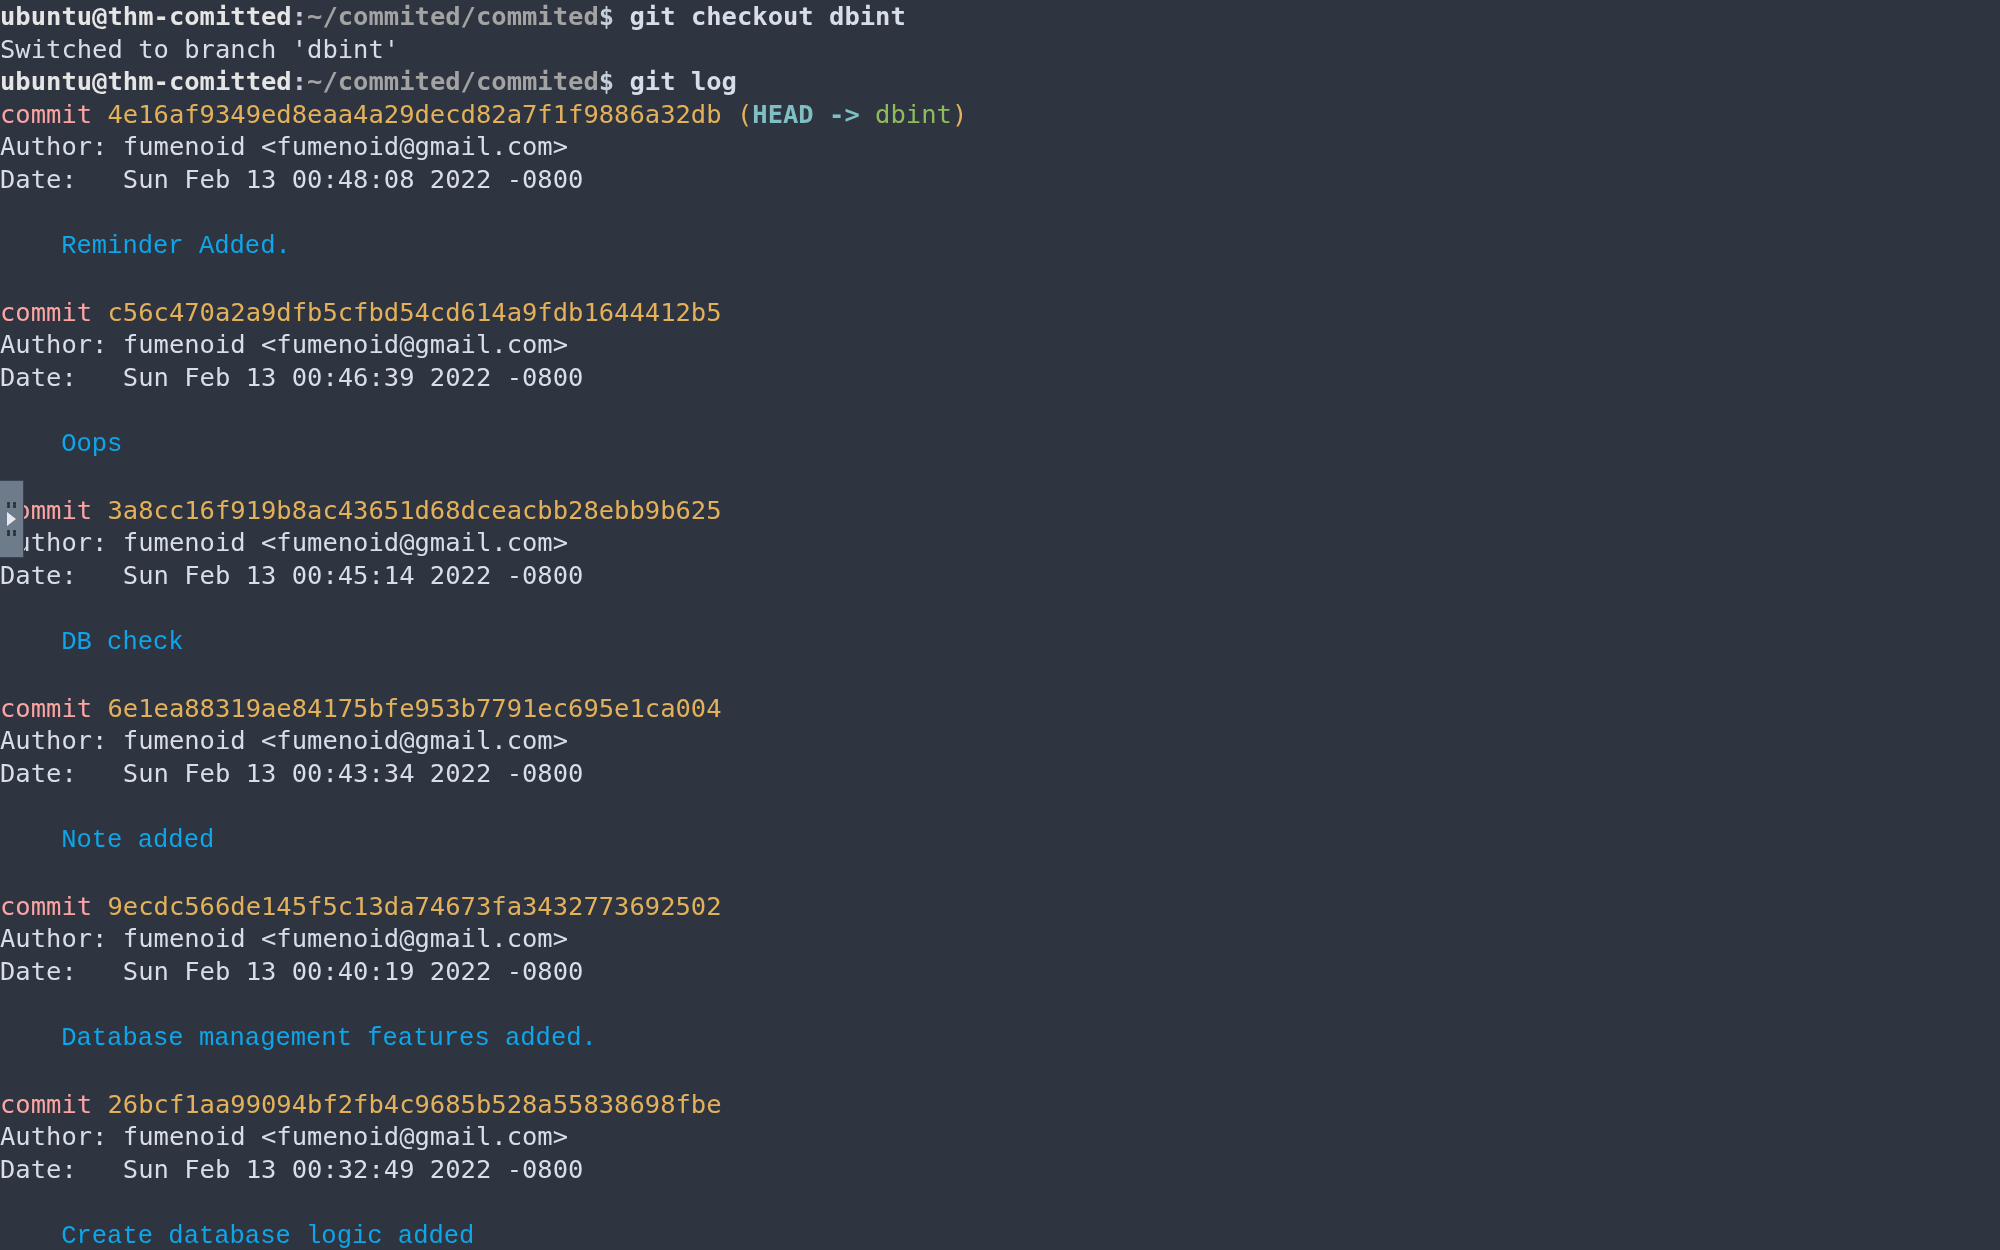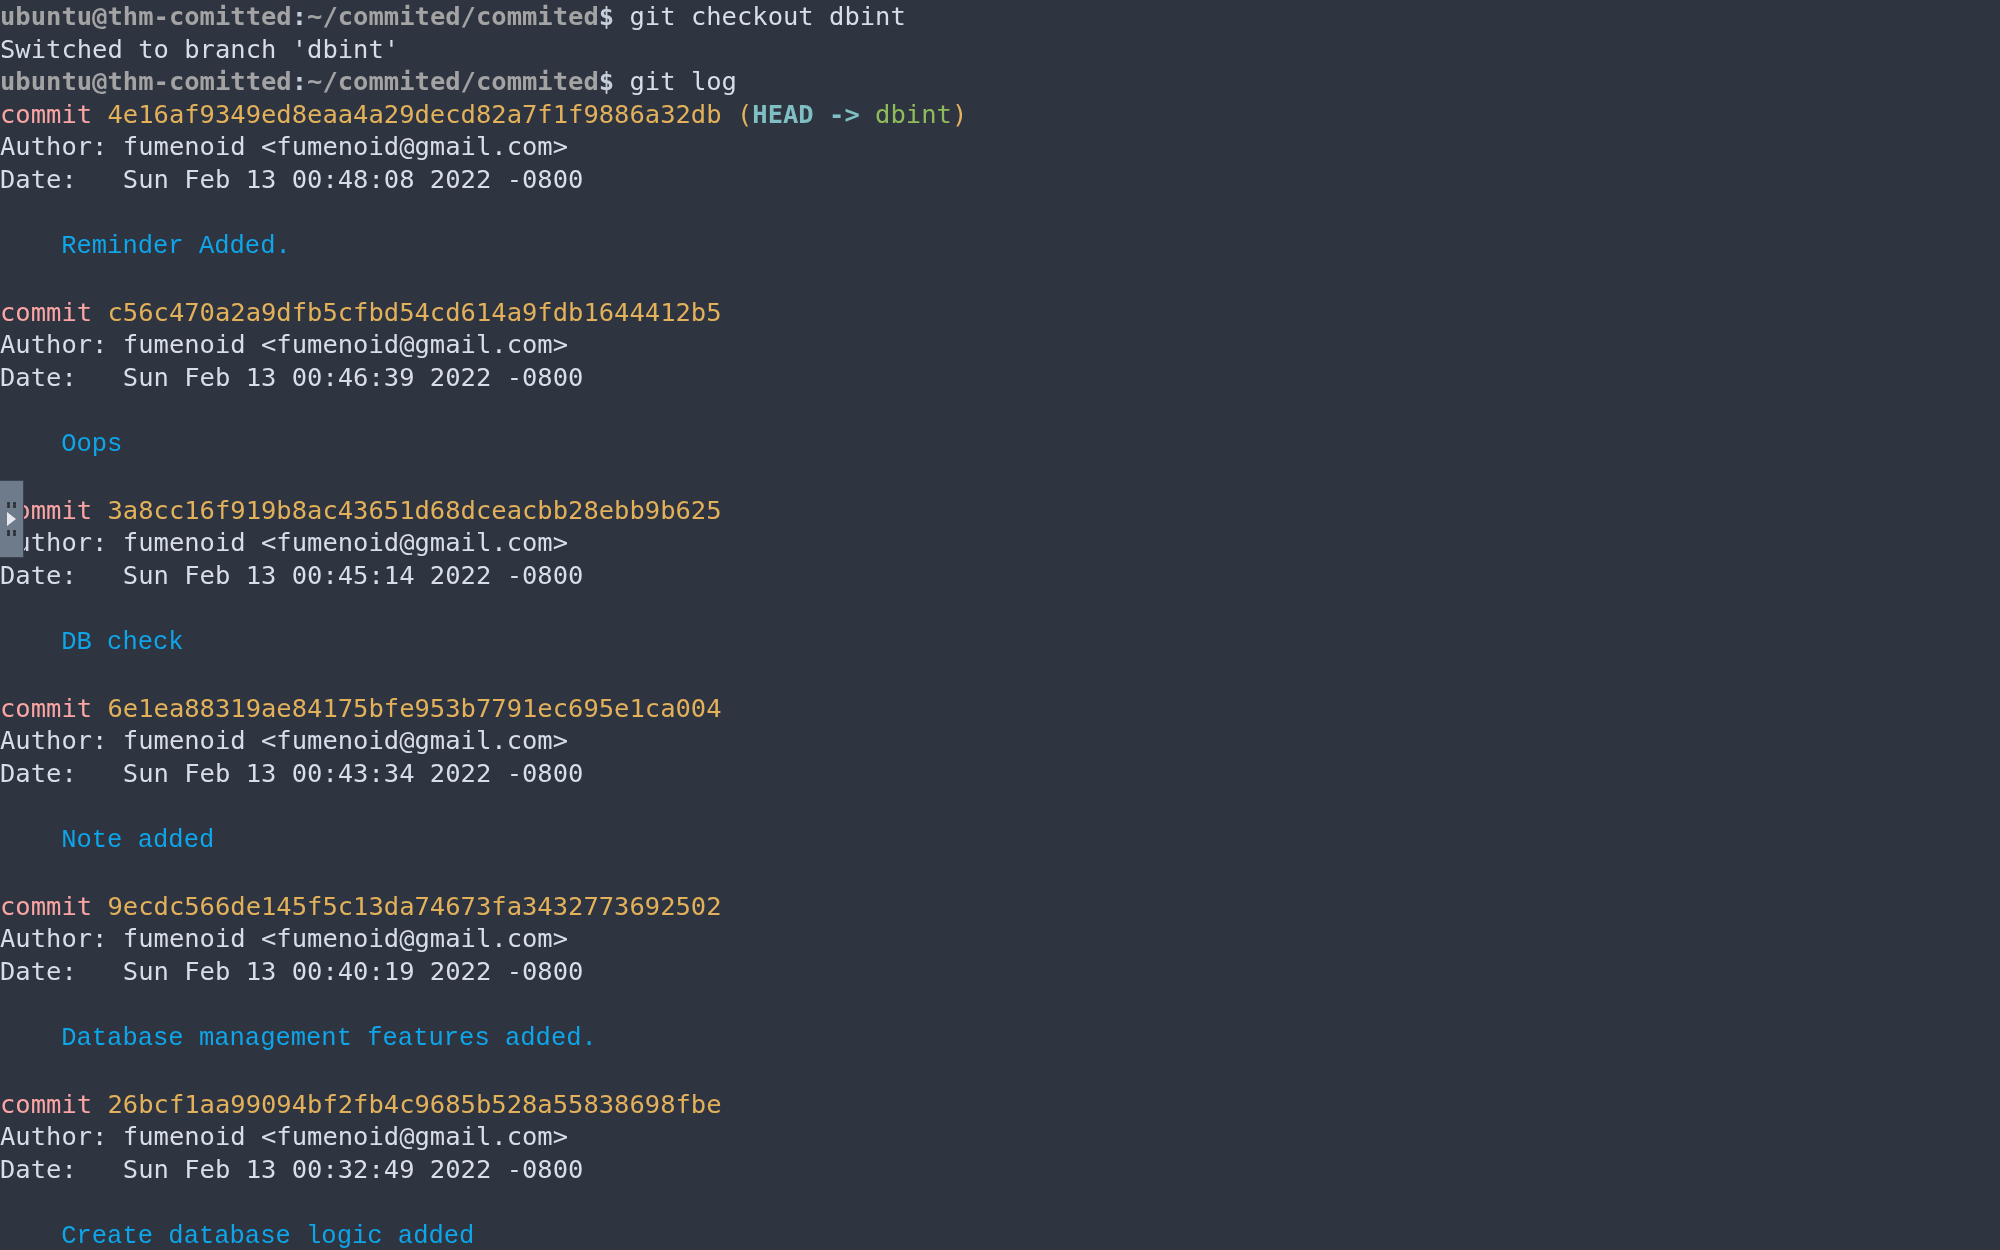--- a/index.html
+++ b/index.html
@@ -15,25 +15,25 @@
     font-size: 25.5px;
     line-height: 32.5px;
     color: #d8dee9;
     white-space: pre;
     padding: 0;
     letter-spacing: 0px;
   }
   .line {
     display: block;
   }
-  .prompt-user { color: #a3a3a3; font-weight: bold; margin-top: 24px; }
+  .prompt-user { color: #e5e5e5; font-weight: bold; margin-top: 24px; }
   .prompt-colon { color: #c5cdd8; font-weight: bold; }
   .prompt-path  { color: #a3a3a3; font-weight: bold; }
   .prompt-dollar{ color: #c5cdd8; font-weight: bold; }
-  .cmd          { color: #d8dee9; }
+  .cmd          { color: #d8dee9; font-weight: bold; }
   .commit-word  { color: #fca5a5; }
   .commit-hash  { color: #e3b15a; }
   .paren        { color: #e3b15a; }
   .head         { color: #7fbec3; font-weight: bold; text-align: center; }
   .branch       { color: #8fbc5a; font-weight: normal; }
   .meta         { color: #d8dee9; }
   .msg          { color: #0ea5e9; font-family: Liberation Mono, monospace; }
 
   
   .side-handle {

